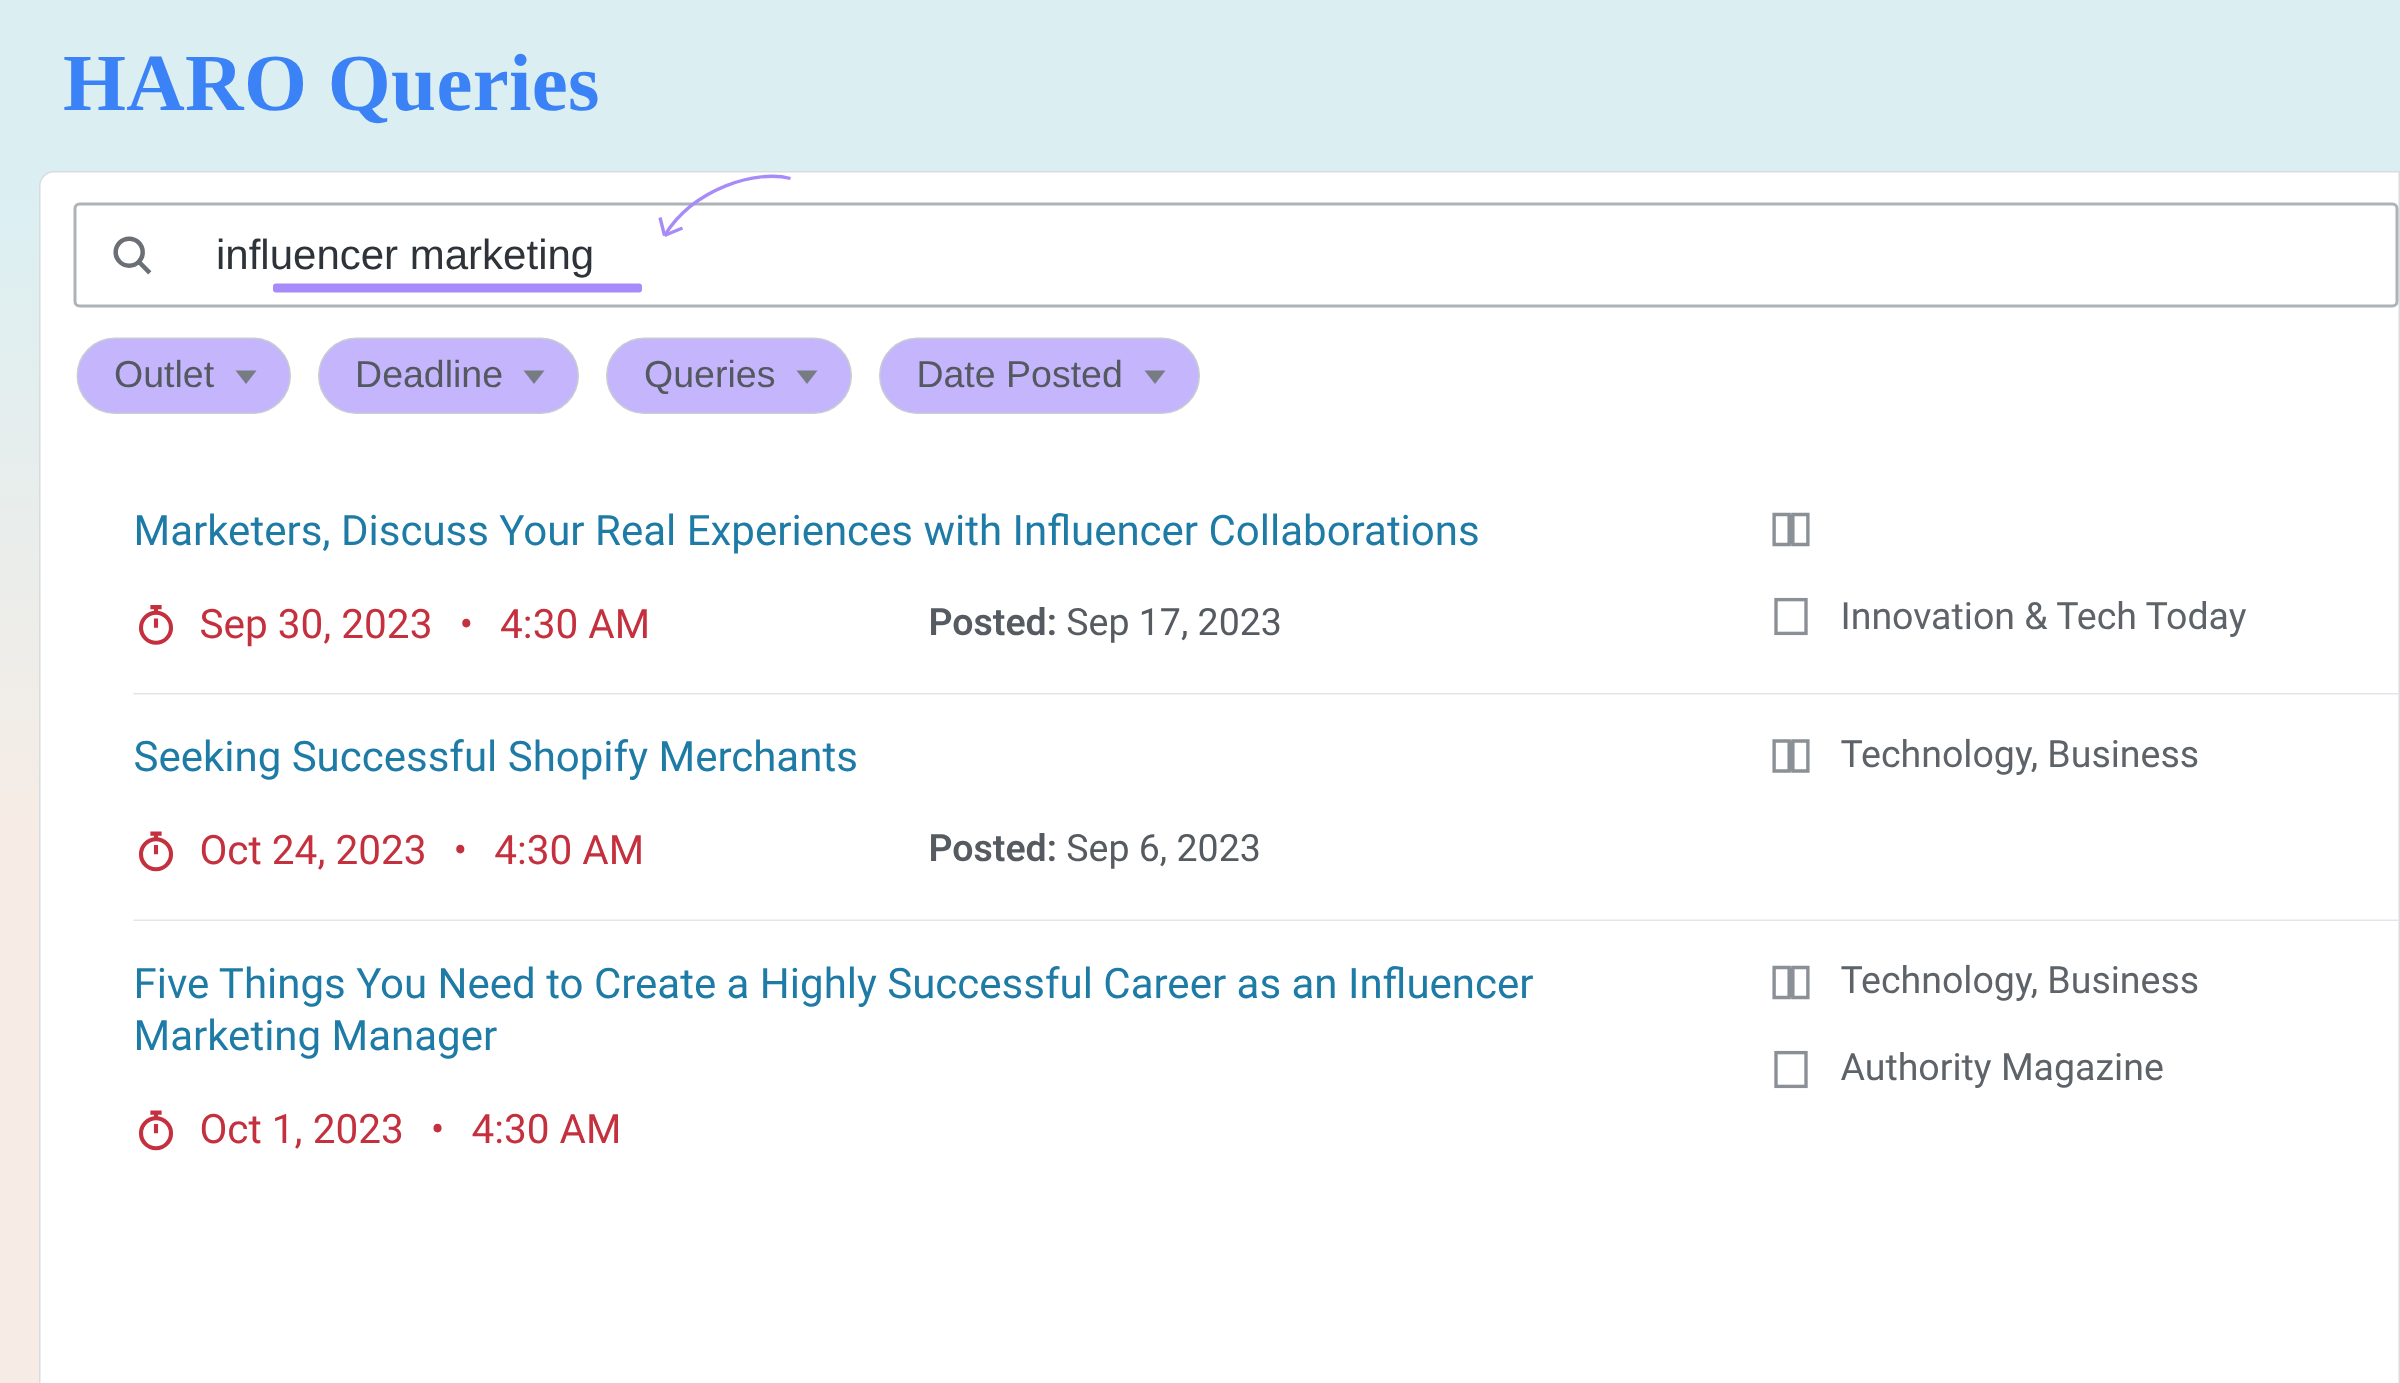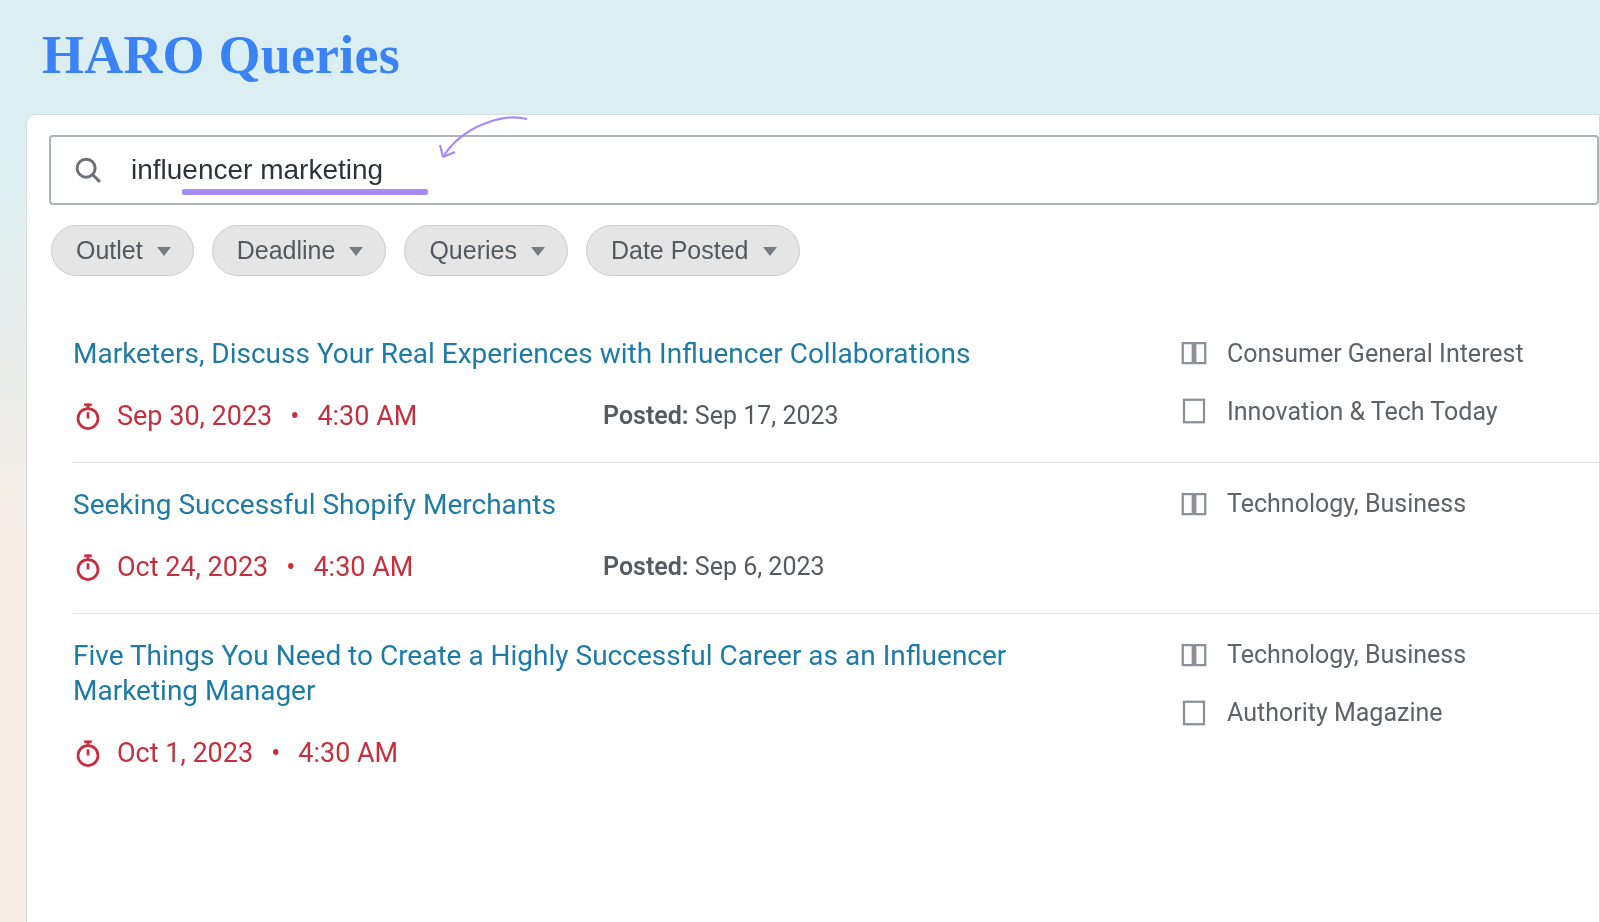--- a/index.html
+++ b/index.html
@@ -32,20 +32,21 @@
   
   .search-wrap {
     position: relative;
     border: 2px solid #aeb3b7;
     border-radius: 4px;
     height: 70px;
     display: flex;
     align-items: center;
     padding: 0 22px;
     margin-right: 0;
+    gap: 13px;
   }
   .search-wrap svg.mag { width: 30px; height: 30px; stroke: #6a7076; fill: none; stroke-width: 2.4; }
   .search-input {
     border: none;
     outline: none;
     font-size: 28px;
     color: #2d3338;
     margin-left: 28px;
     flex: 1;
     background: transparent;
@@ -80,37 +81,38 @@
   .chip {
     display: inline-flex;
     align-items: center;
     gap: 14px;
     border: 1.6px solid #c8cdd1;
     border-radius: 999px;
     padding: 10px 22px 10px 24px;
     font-size: 25px;
     color: #53595e;
     cursor: pointer;
-    background: #e5e5e5;
+    background: #c4b5fd;
   }
   .chip .caret {
     width: 0; height: 0;
     border-left: 7px solid transparent;
     border-right: 7px solid transparent;
     border-top: 9px solid #767c82;
     margin-top: 2px;
   }
 
   
   .results { margin-top: 54px; padding-left: 24px; }
   .result {
     display: flex;
     border-bottom: 1.5px solid #e2e5e8;
     padding: 24px 0 30px 0;
     gap: 20px;
+    margin-left: 16px;
   }
   .result:first-child { padding-top: 6px; }
   .result:last-child { border-bottom: none; }
   .result-main { flex: 1; padding-right: 24px; }
   .result-title {
     font-size: 28px;
     line-height: 1.28;
     color: #1e7ba6;
     font-weight: 400;
     max-width: 780px;
@@ -215,21 +217,20 @@
             </div>
           </div>
         </div>
         <div class="result-side">
           <div class="side-row">
             <svg viewBox="0 0 24 24">
               <path d="M3 4 h8 v16 h-8 z"></path>
               <path d="M13 4 h8 v16 h-8 z"></path>
               <line x1="12" y1="4" x2="12" y2="20"></line>
             </svg>
-            <span>Consumer General Interest</span>
           </div>
           <div class="side-row">
             <svg viewBox="0 0 24 24">
               <rect x="4" y="3" width="16" height="18"></rect>
               <line x1="8" y1="7" x2="8" y2="7"></line>
                 <line x1="12" y1="7" x2="12" y2="7"></line>
                 <line x1="16" y1="7" x2="16" y2="7"></line>
               <line x1="8" y1="11" x2="8" y2="11"></line>
                 <line x1="12" y1="11" x2="12" y2="11"></line>
                 <line x1="16" y1="11" x2="16" y2="11"></line>

